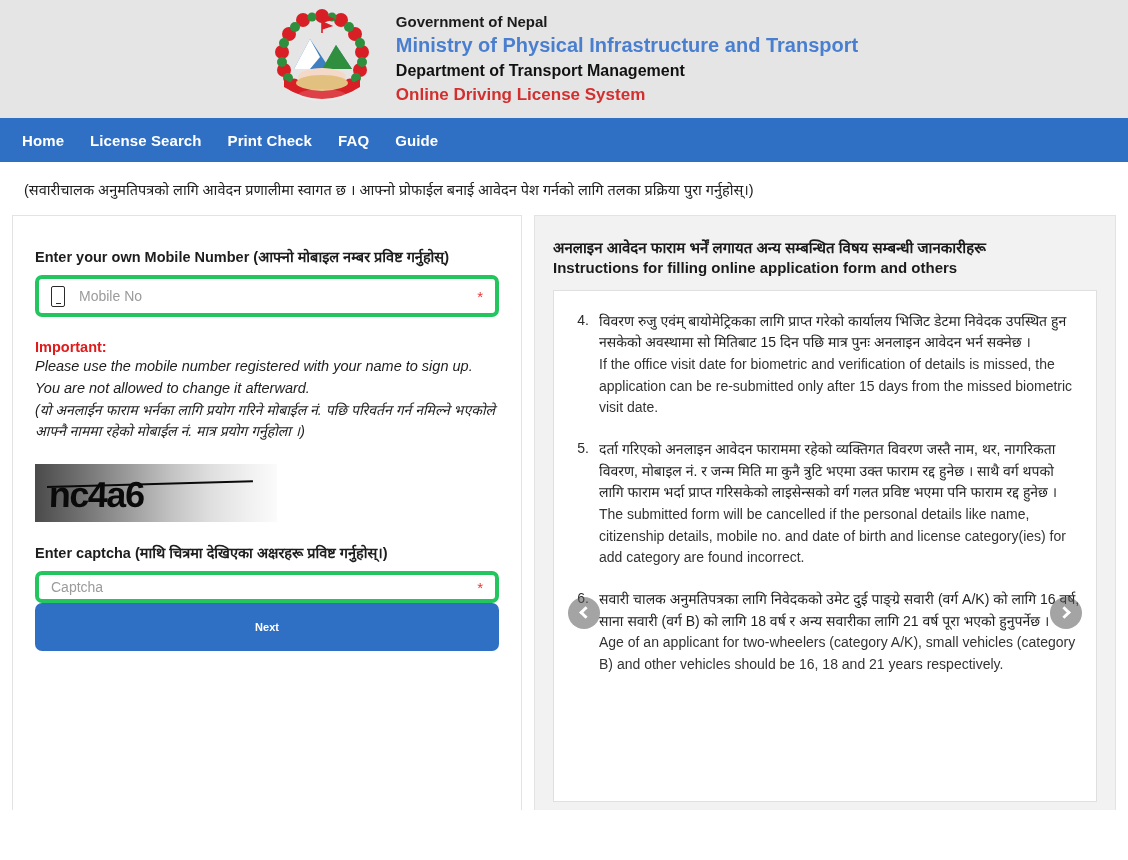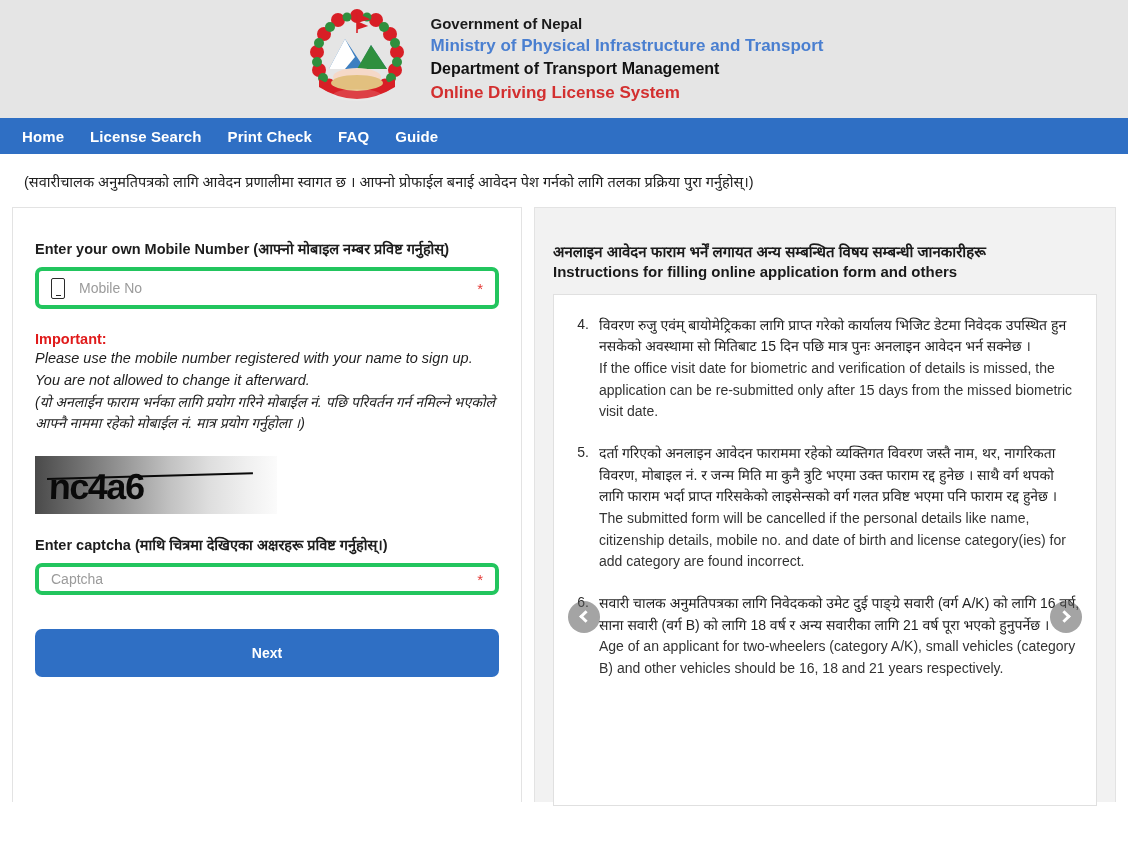--- a/index.html
+++ b/index.html
@@ -22,27 +22,27 @@
     gap:22px;
     padding-left:0;
   }
   .emblem{
     width:104px; height:104px;
     position:relative;
     flex:0 0 auto;
   }
   .header-text{ line-height:1.28; }
   .h-gov{ font-size:15px; font-weight:bold; color:#1b1b1b; }
-  .h-min{ font-size:17px; font-weight:bold; color:#4a7fd0; margin-top:2px;}
+  .h-min{ font-size:20px; font-weight:bold; color:#4a7fd0; margin-top:2px;}
   .h-dep{ font-size:16px; font-weight:bold; color:#111; margin-top:2px;}
   .h-sys{ font-size:17px; font-weight:bold; color:#d32f2f; margin-top:3px;}
 
   
   .navbar{
-    height:36px;
+    height:44px;
     background:#2f6fc4;
     display:flex;
     align-items:center;
     padding-left:22px;
     gap:26px;
   }
   .nav-item{
     color:#ffffff;
     font-size:15px;
     font-weight:bold;
@@ -173,40 +173,38 @@
     width:206px; height:0;
     border-top:2.6px solid #0a0a0a;
     transform:rotate(-1.6deg);
     transform-origin:left center;
   }
 
   .cap-label{ margin-top:20px; }
   .cap-input{ margin-top:9px; height:32px; }
 
   .next-btn{
-    margin-top:34px;
     width:100%;
     height:48px;
     background:#2f6fc4;
     border:none;
     border-radius:7px;
     color:#fff;
-    font-size:14px;
+    font-size:11px;
     font-weight:bold;
     cursor:pointer;
     font-family:"Liberation Sans", sans-serif;
   }
 
   
   .instr-title-np{
     font-size:15px;
     font-weight:bold;
     color:#1a1a1a;
     line-height:1.35;
-    margin-top:12px;
   }
   .instr-title-en{
     font-size:15px;
     font-weight:bold;
     color:#1a1a1a;
     line-height:1.35;
   }
   .instr-box{
     margin-top:11px;
     background:#ffffff;

